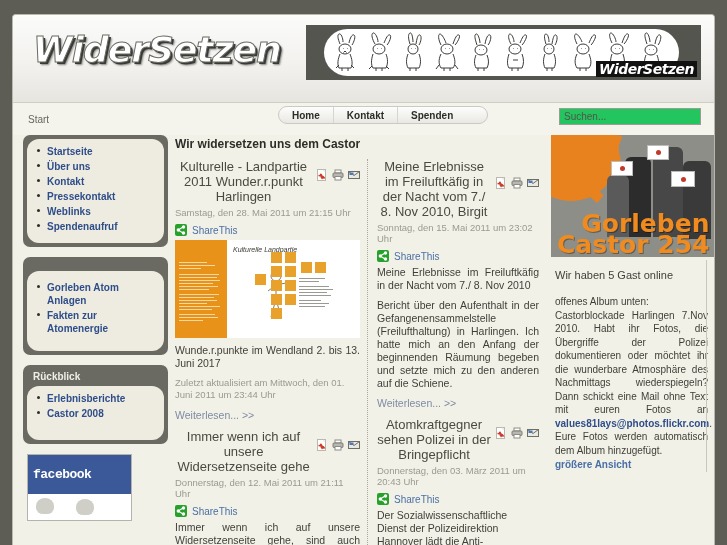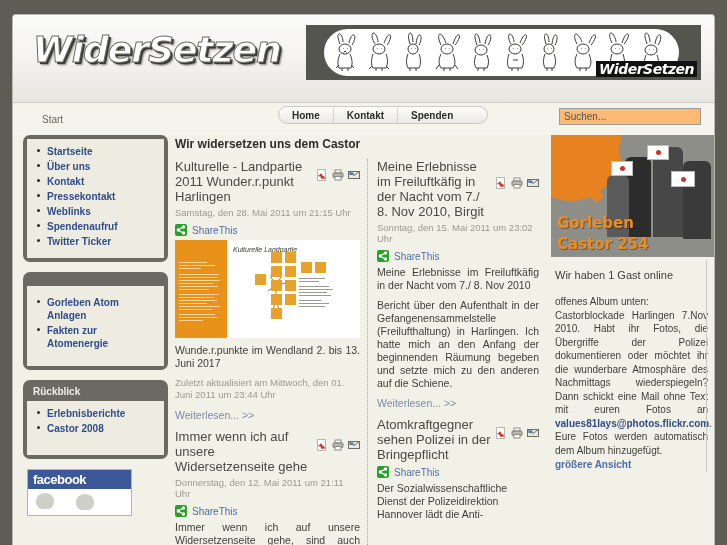--- a/index.html
+++ b/index.html
@@ -78,27 +78,27 @@
     border-right:1px solid #d6d5ce;
   }
   .nav a:last-child { border-right:none; padding-right:34px; }
 
   
   .crumbbar {
     position:relative; height:32px;
     background:#f4f3ec;
   }
   .crumb {
-    position:absolute; left:29px; top:11px;
+    position:absolute; left:15px; top:11px;
     font-size:10px; color:#67665f;
   }
   .search-box {
     position:absolute; right:13px; top:5px;
     width:142px; height:17px;
-    background:#fdba74;
+    background:#22c55e;
     border:1px solid #9d9c94;
     font-size:10px; color:#55544e;
     padding:0 4px;
     line-height:15px;
     font-family:"Liberation Sans", sans-serif;
   }
 
   
   .body-wrap {
     position:relative;
@@ -116,21 +116,21 @@
     padding:4px;
     margin-bottom:10px;
   }
   .modbox .modtitle {
     color:#f0efe7; font-size:10px; font-weight:bold;
     padding:2px 6px 4px 6px;
   }
   .modbox .modtitle.empty { height:10px; padding:0; }
   .modbox .modbody {
     background:#eeece0;
-    border-radius:0;
+    border-radius:12px;
     padding:6px 4px 8px 4px;
   }
   .modbox ul { list-style:none; margin:0; padding:0; }
   .modbox li {
     position:relative;
     padding:0 2px 2px 16px;
     line-height:12px;
   }
   .modbox li:before {
     content:"";
@@ -140,44 +140,44 @@
   }
   .modbox li a {
     color:#2e4d8a; font-size:10px; font-weight:bold;
     text-decoration:none;
   }
   .fb-widget {
     width:105px; background:#fff; border:1px solid #b5b4ac;
   }
   .fb-head {
     background:#3b5998; color:#fff;
-    font-family:Liberation Sans, sans-serif;
+    font-family:Liberation Mono, monospace;
     font-weight:bold; font-size:13px;
-    padding:2px 5px;
+    padding:12px 5px;
     letter-spacing:-.5px;
   }
   .fb-body { height:26px; background:#fff; position:relative; }
   .fb-shell { position:absolute; width:18px; height:16px; background:#cfcfc8; border-radius:50% 50% 40% 40%; }
 
   
   .content {
     position:absolute; left:160px; top:0; right:168px; bottom:0;
   }
   .page-title {
     font-size:12px; font-weight:bold; color:#2e2e28;
     margin:2px 0 8px 2px;
     font-family:"Liberation Sans", sans-serif;
   }
   .cols { display:flex; gap:0; }
   .col {
     width:200px; padding:0 7px 0 2px;
   }
   .col.right-col { border-left:1px dotted #a9a89f; padding-left:9px; }
 
-  .art-head { display:flex; align-items:flex-start; justify-content:space-between; }
+  .art-head { display:flex; align-items:flex-start; justify-content:space-between;text-align:center; }
   .art-title {
     font-size:13px; color:#4a4a42; line-height:15px;
     flex:1; padding-right:4px;
     font-family:"Liberation Sans", sans-serif;
   }
   .art-icons { display:flex; gap:4px; padding-top:10px; flex:0 0 auto; }
   .icn { width:12px; height:12px; display:block; }
 
   .art-date { font-size:9.5px; color:#9b9a90; margin:3px 0 6px 0; }
 
@@ -221,24 +221,25 @@
   }
   .promo .sun { position:absolute; left:-28px; top:-30px; width:96px; height:96px; border-radius:50%; background:#e8821e; }
   .promo .ray { position:absolute; background:#e8821e; }
   .promo .crowdfig { position:absolute; background:#2c2c2c; border-radius:6px 6px 0 0; }
   .promo .flag { position:absolute; background:#fff; border:1px solid #bbb; }
   .promo .flag:after { content:""; position:absolute; left:50%; top:50%; width:5px; height:5px; margin:-2.5px 0 0 -2.5px; border-radius:50%; background:#c0392b; }
   .promo .ptext {
     position:absolute; left:6px; bottom:2px;
     color:#ef8b1f;
     font-family:"DejaVu Sans", sans-serif;
-    font-weight:bold; font-size:15px;
+    font-weight:bold; font-size:25px;
     line-height:21px;
     text-shadow:1px 1px 0 rgba(0,0,0,.35);
     white-space:nowrap;
+    text-align:right;
   }
   .rs-pad { padding:12px 6px 0 4px; }
   .guests { font-size:11px; color:#3f3f38; margin-bottom:14px; }
   .album { font-size:10px; color:#3f3f38; line-height:13.5px; text-align:justify; }
   .album a { color:#2e4d8a; font-weight:bold; text-decoration:none; }
   .album .zoomlink { color:#4a6fa5; font-weight:bold; }
   .rs-divider { position:absolute; right:7px; top:125px; bottom:0; width:1px; background:#c9c8bf; }
 </style>
 </head>
 <body>
@@ -365,21 +366,20 @@
 
         <div class="modbox">
           <div class="modbody">
             <ul>
               <li><a href="#">Startseite</a></li>
               <li><a href="#">Über uns</a></li>
               <li><a href="#">Kontakt</a></li>
               <li><a href="#">Pressekontakt</a></li>
               <li><a href="#">Weblinks</a></li>
               <li><a href="#">Spendenaufruf</a></li>
-              <li><a href="#">Twitter Ticker</a></li>
             </ul>
           </div>
         </div>
 
         <div class="modbox">
           <div class="modtitle empty"></div>
           <div class="modbody" style="padding-top:10px;padding-bottom:14px;">
             <ul>
               <li><a href="#">Gorleben Atom Anlagen</a></li>
               <li><a href="#">Fakten zur Atomenergie</a></li>
@@ -615,20 +615,21 @@
                       <rect x="1" y="4" width="10" height="4.5" rx="1" fill="#b9b8b0" stroke="#7d7c75"></rect>
                       <rect x="3" y="7.5" width="6" height="3.5" fill="#fff" stroke="#8d8c85"></rect>
                     </svg>
                   <svg class="icn" viewBox="0 0 12 12">
                       <rect x="0.5" y="2.5" width="11" height="7" fill="#e9e8e1" stroke="#6e6d66"></rect>
                       <path d="M0.5 2.5 L6 6.5 L11.5 2.5" fill="none" stroke="#6e6d66"></path>
                       <rect x="1.5" y="3.5" width="4" height="2.5" fill="#4c78b5"></rect>
                     </svg>
                 </div>
               </div>
+              <div class="art-date">Donnerstag, den 03. März 2011 um 20:43 Uhr</div>
               <div class="share">
                 <span class="share-sq">
                   <svg viewBox="0 0 12 12" width="12" height="12">
                       <g fill="#fff">
                         <circle cx="8.5" cy="3" r="1.7"></circle>
                         <circle cx="8.5" cy="9" r="1.7"></circle>
                         <circle cx="3.3" cy="6" r="1.7"></circle>
                         <path d="M4 5.4 L8 3.1 M4 6.6 L8 8.9" stroke="#fff" stroke-width="1.1"></path>
                       </g>
                     </svg>
@@ -657,21 +658,21 @@
           <div class="flag" style="left:60px;top:26px;width:22px;height:15px;"></div>
           <div class="flag" style="left:96px;top:10px;width:22px;height:15px;"></div>
           <div class="flag" style="left:120px;top:36px;width:24px;height:16px;"></div>
           <div class="ptext">
             <span>Gorleben</span><br>
             <span>Castor 254</span>
           </div>
         </div>
 
         <div class="rs-pad">
-          <div class="guests">Wir haben 1 Gast online</div>
+          <div class="guests">Wir haben 5 Gast online</div>
           <div class="album">
             <div>offenes Album unten:</div>
             <span>Castorblockade Harlingen 7.Nov 2010. Habt ihr Fotos, die Übergriffe der Polizei dokumentieren oder möchtet ihr die wunderbare Atmosphäre des Nachmittags wiederspiegeln? Dann schickt eine Mail ohne Text mit euren Fotos an</span>
             <a href="#">values81lays@photos.flickr.com</a><span>. Eure Fotos werden automatisch dem Album hinzugefügt.</span>
             <div style="margin-top:1px;"><a class="zoomlink" href="#">größere Ansicht</a></div>
           </div>
         </div>
         <div class="rs-divider"></div>
       </div>
 

